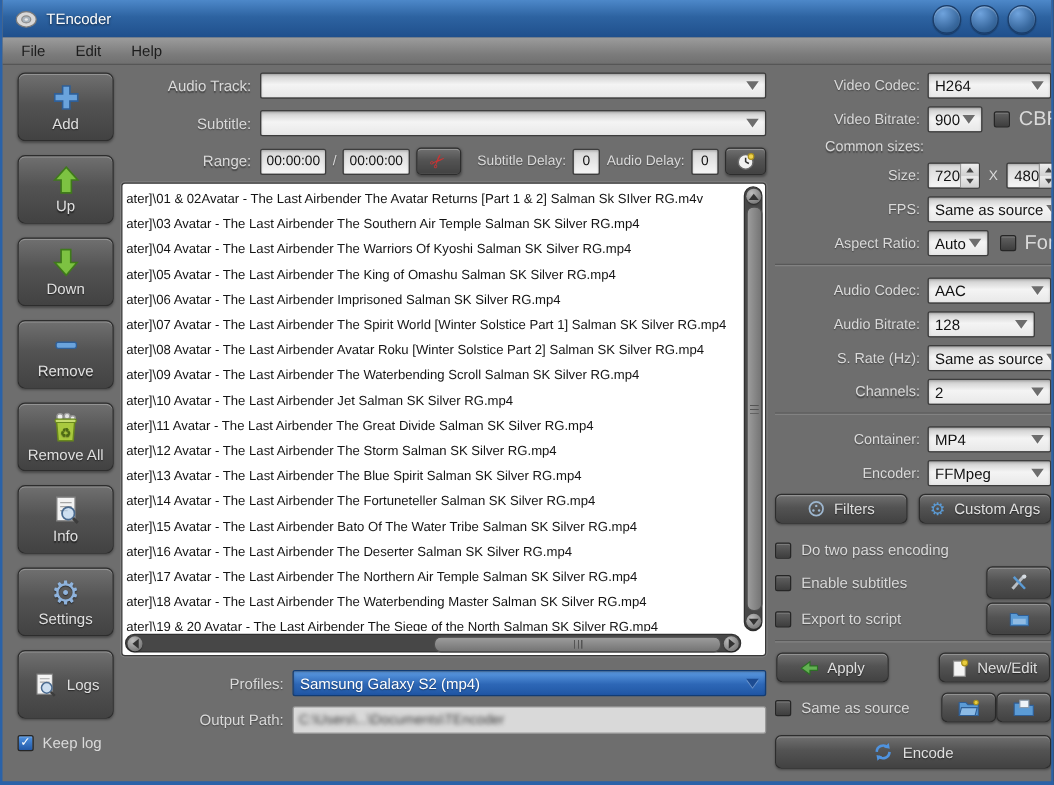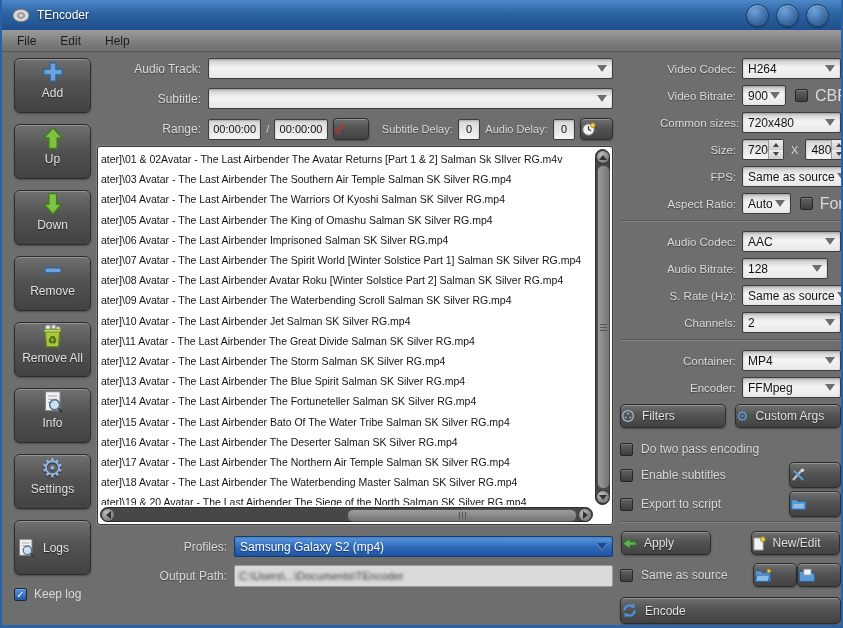--- a/index.html
+++ b/index.html
@@ -27,21 +27,21 @@
   .combo-arrow::before{content:"";border-left:5.5px solid transparent;border-right:5.5px solid transparent;
         border-top:7px solid #6d6d6d;filter:drop-shadow(0 1px 0 rgba(255,255,255,.55));}
   .combo.selected{background:linear-gradient(#5d9ce4,#2d67b6 55%,#2056a4);border-color:#123c74;}
   .combo.selected .combo-text{color:#fff;text-shadow:0 1px 1px rgba(0,0,0,.45);}
   .combo.selected .combo-arrow::before{border-top-color:#1d4c92;filter:drop-shadow(0 1px 0 rgba(255,255,255,.35));}
   .tbox{box-sizing:border-box;height:21px;background:linear-gradient(#d6d6d6,#f6f6f6);border:1px solid #3d3d3d;
         display:flex;align-items:center;justify-content:center;font-size:11px;color:#111;border-radius:2px;
         box-shadow:inset 0 1px 2px rgba(0,0,0,.22);}
   .btn{box-sizing:border-box;background:linear-gradient(#707070,#535353 45%,#424242);border:1px solid #2d2d2d;border-radius:5px;
        box-shadow:inset 0 1px 0 rgba(255,255,255,.25), 0 1px 2px rgba(0,0,0,.35);
-       color:#e0e0e0;font-size:12px;display:flex;align-items:center;justify-content:flex-start;gap:7px;
+       color:#e0e0e0;font-size:12px;display:flex;align-items:center;justify-content:center;gap:7px;
        text-shadow:0 1px 1px rgba(0,0,0,.55);cursor:pointer;}
   .cb{width:13px;height:13px;box-sizing:border-box;border:1px solid #262626;border-radius:2px;flex-shrink:0;
       background:linear-gradient(#616161,#3e3e3e);box-shadow:inset 0 1px 0 rgba(255,255,255,.18);cursor:pointer;
       display:flex;align-items:center;justify-content:center;font-size:10px;color:transparent;}
   .cb.checked{background:linear-gradient(#4f93e2,#2259a8);color:#fff;}
   .sep{border-top:1px solid #585858;border-bottom:1px solid #828282;height:0;margin:5px 0 9px;}
   
   .sidebar{position:absolute;left:12px;top:58px;width:78px;display:flex;flex-direction:column;}
   .side-btn{width:77px;height:55px;margin-bottom:11px;flex-direction:column;gap:1px;border-radius:6px;font-size:12px;}
   .side-btn.row{flex-direction:row;gap:6px;}
@@ -325,24 +325,20 @@
         <span class="combo-arrow"></span>
       </div>
       <div class="chk-extra">
         <div class="cb"></div>
         <span>CBR</span>
       </div>
     </div>
 
     <div class="rrow">
       <span class="rlabel">Common sizes:</span>
-      <div class="combo w-full">
-        <span class="combo-text">720x480</span>
-        <span class="combo-arrow"></span>
-      </div>
     </div>
 
     <div class="rrow">
       <span class="rlabel">Size:</span>
       <div class="spinbox">
         <span class="spin-val">720</span>
         <span class="spin-btns">
             <span class="spin-b up"></span>
             <span class="spin-b dn"></span>
           </span>

